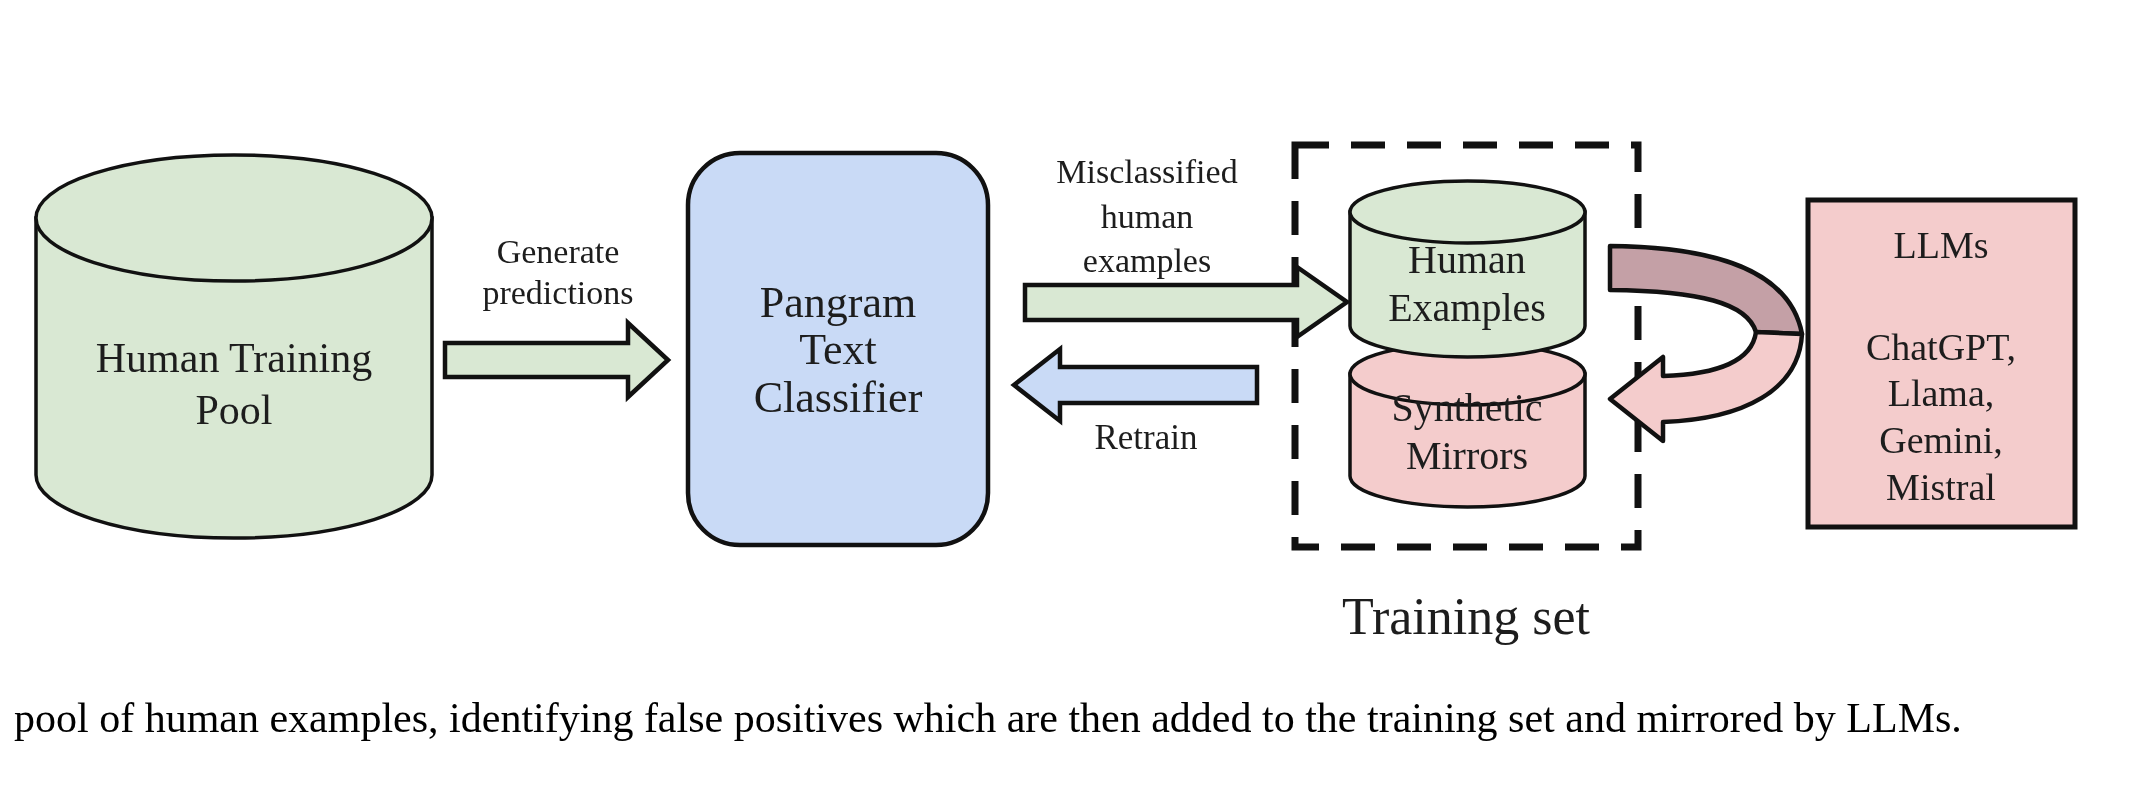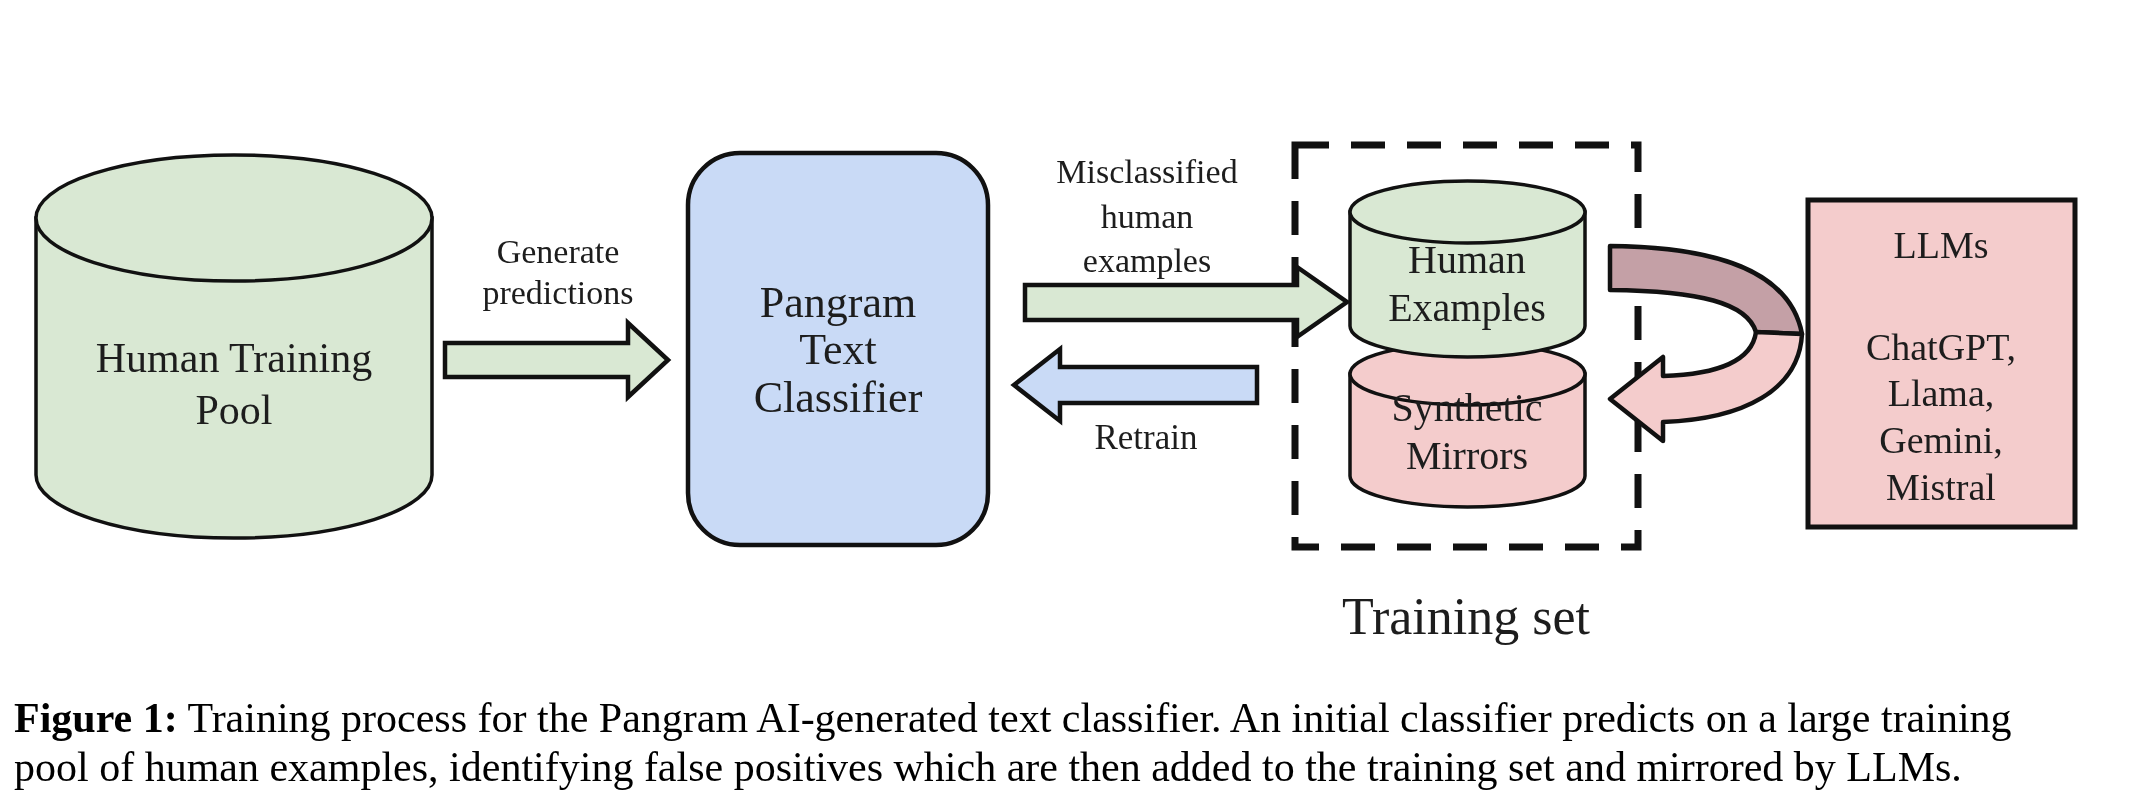--- a/index.html
+++ b/index.html
@@ -92,17 +92,16 @@
     <text x="1466" y="634" font-size="52" text-anchor="middle">Training set</text>
 
     <text x="1941" y="258" font-size="38" text-anchor="middle">LLMs</text>
     <text x="1941" y="360" font-size="38" text-anchor="middle">ChatGPT,</text>
     <text x="1941" y="406" font-size="38" text-anchor="middle">Llama,</text>
     <text x="1941" y="453" font-size="38" text-anchor="middle">Gemini,</text>
     <text x="1941" y="500" font-size="38" text-anchor="middle">Mistral</text>
   </svg>
 
   <div class="caption">
-    <span class="caption-line"><b>Figure 1:</b> <span>Training process for the Pangram AI-generated text classifier. An initial classifier predicts on a large training</span></span>
     <span class="caption-line">pool of human examples, identifying false positives which are then added to the training set and mirrored by LLMs.</span>
   </div>
 
 </div>
 
 </body></html>

